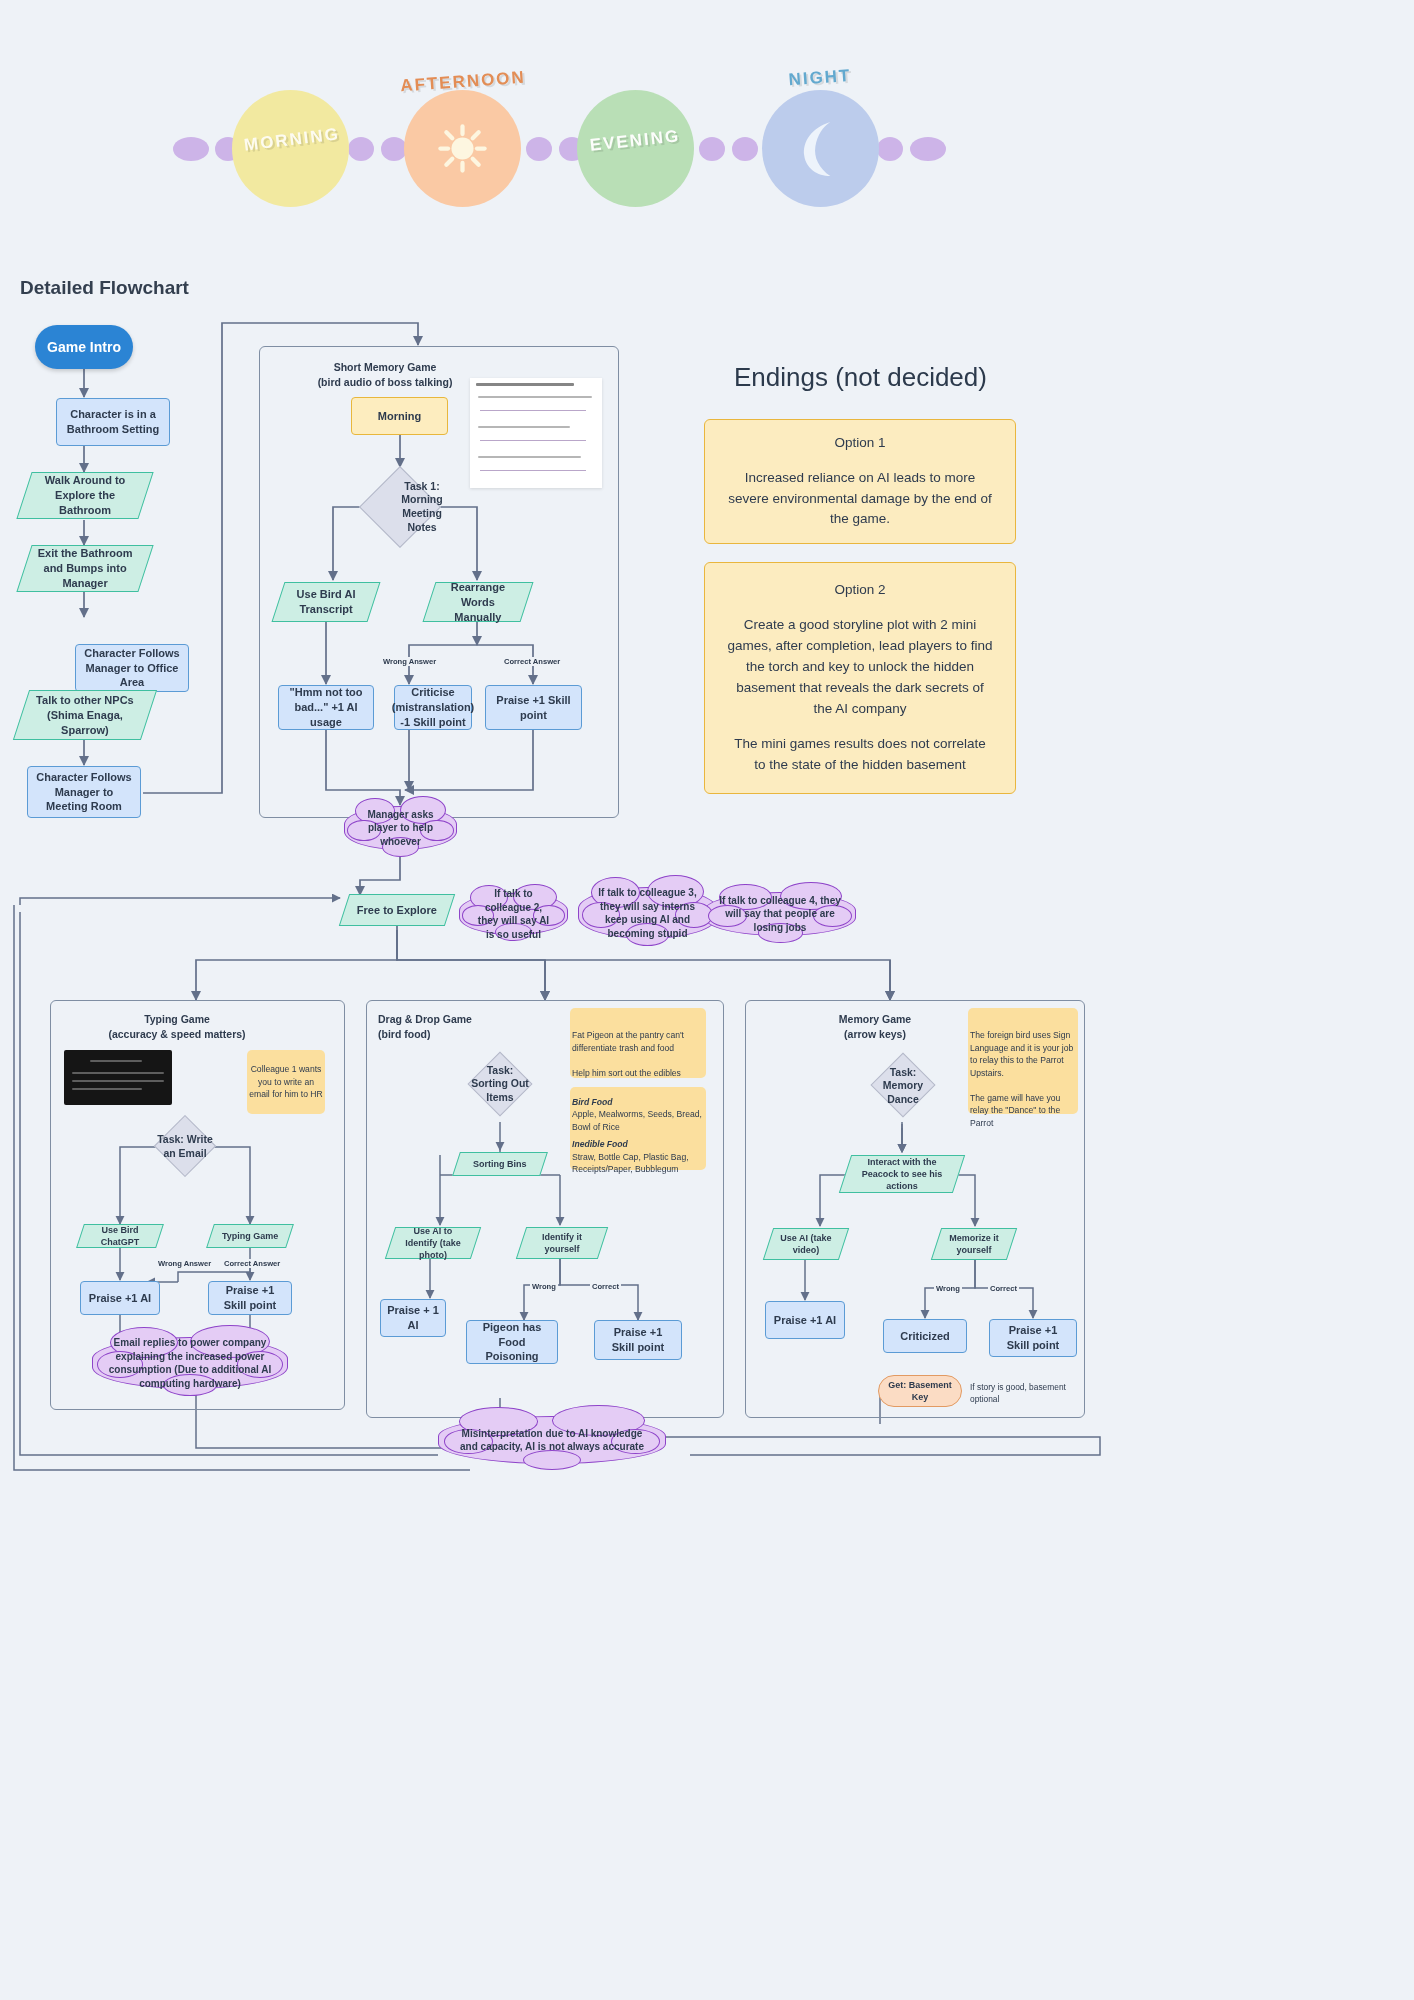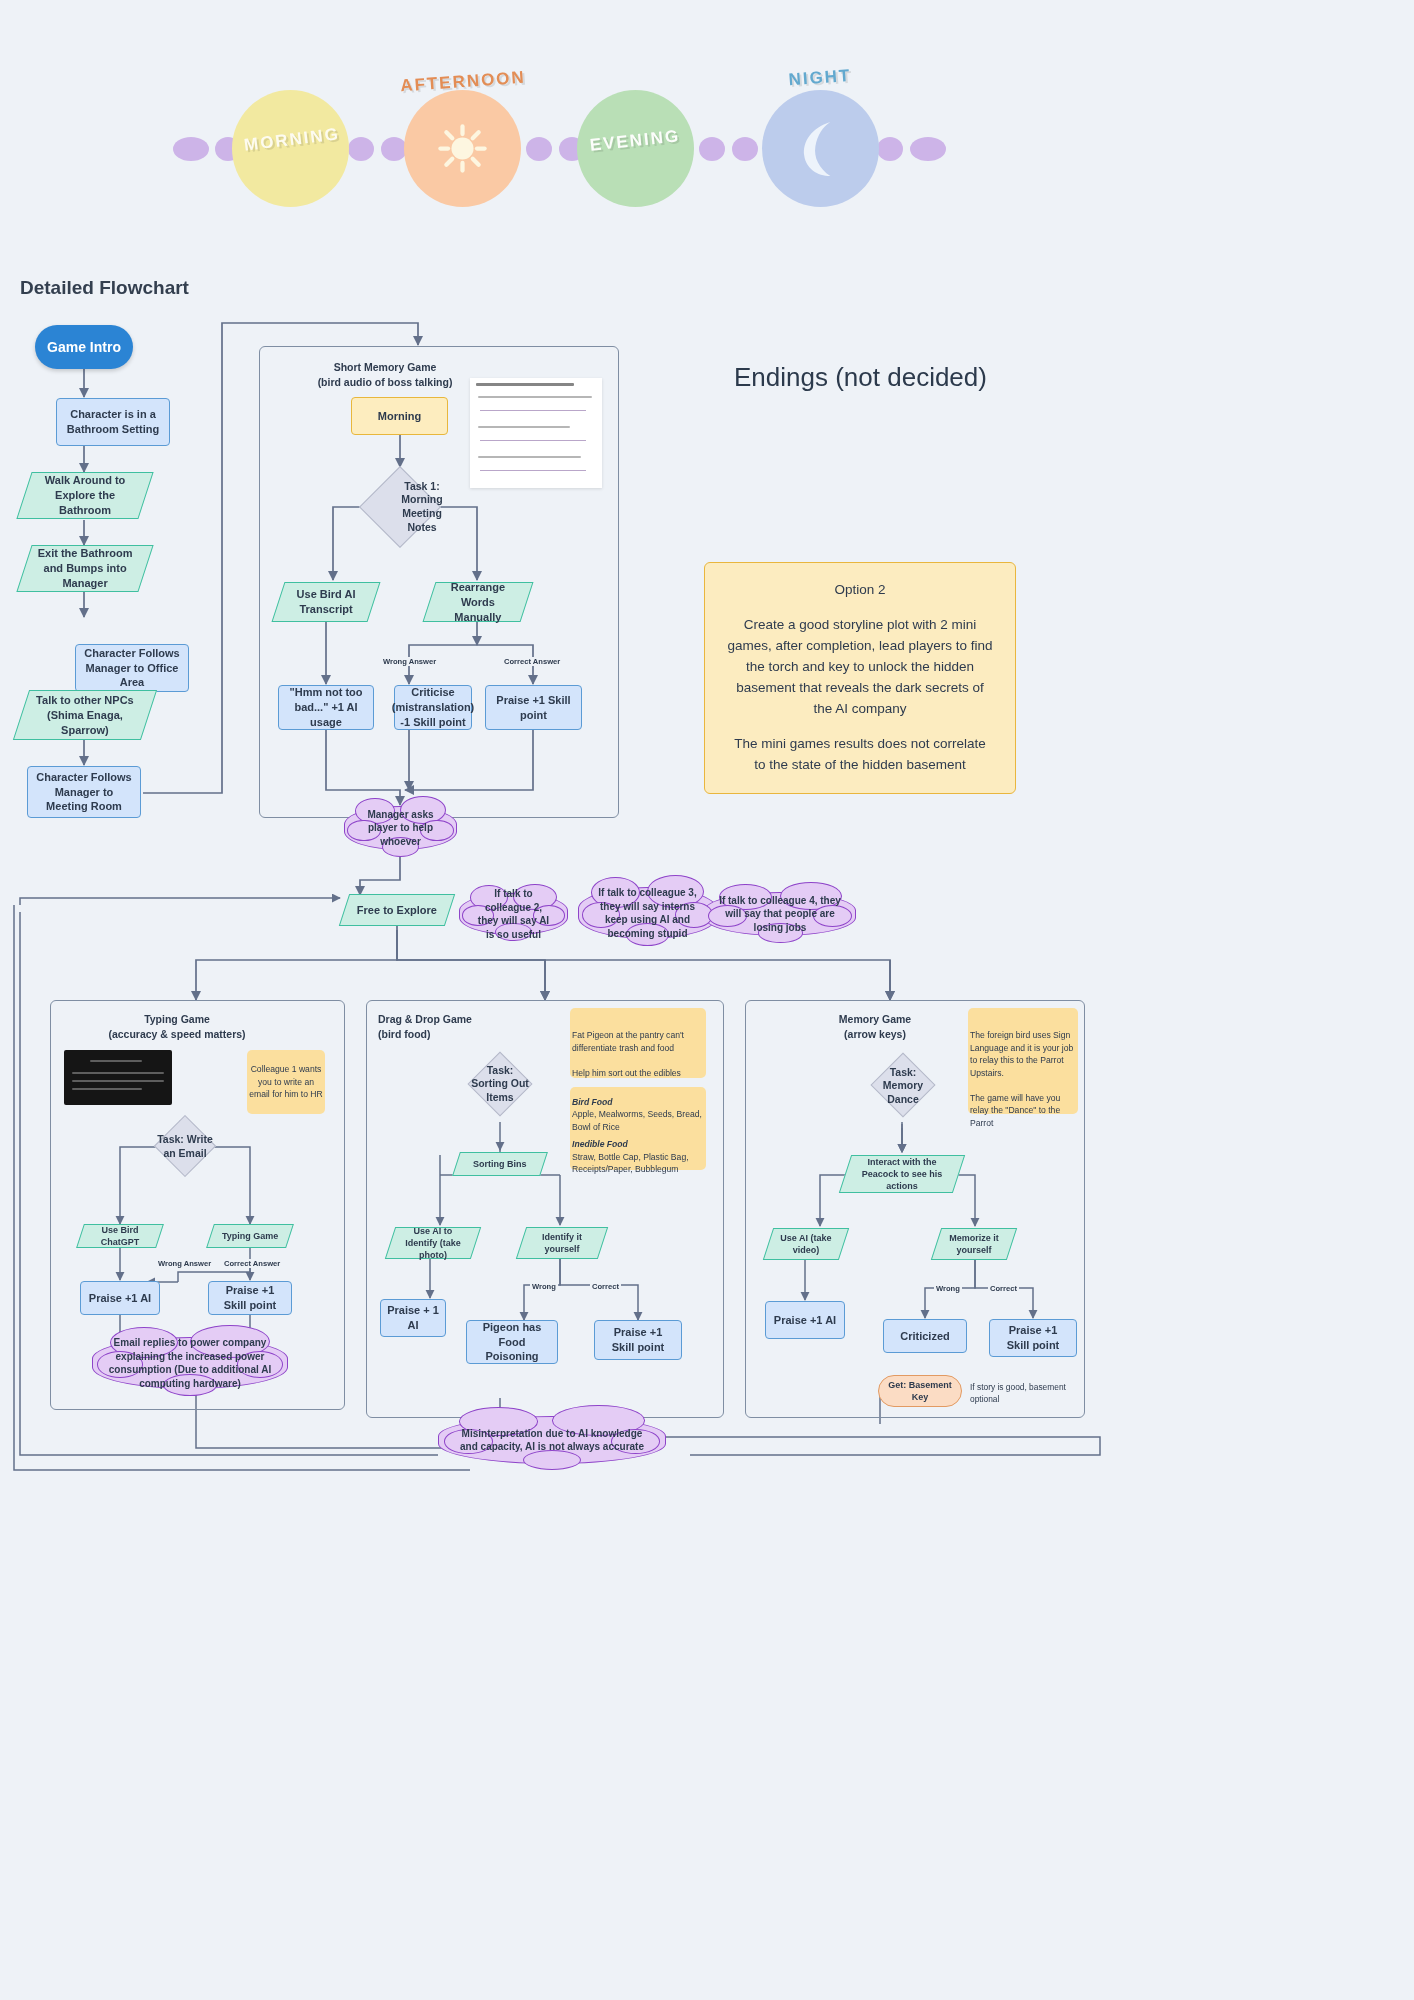--- a/index.html
+++ b/index.html
@@ -342,20 +342,24 @@
     <div class="lobes">
       <i style="width:30%;height:52%;left:2%;top:30%;"></i>
       <i style="width:30%;height:52%;right:2%;top:30%;"></i>
       <i style="width:34%;height:48%;left:33%;bottom:-20%;"></i>
     </div>
     <span>Manager asks player to help whoever</span>
   </div>
 
   <div class="endings-title" style="left:734px;top:362px;">Endings (not decided)</div>
 
+  <div class="ending-box" style="left:704px;top:419px;width:312px;height:125px;">
+    <div class="opt-label">Option 1</div>
+    <div>Increased reliance on AI leads to more severe environmental damage by the end of the game.</div>
+  </div>
 
   <div class="ending-box" style="left:704px;top:562px;width:312px;height:232px;">
     <div class="opt-label">Option 2</div>
     <div>Create a good storyline plot with 2 mini games, after completion, lead players to find the torch and key to unlock the hidden basement that reveals the dark secrets of the AI company</div>
     <div>The mini games results does not correlate to the state of the hidden basement</div>
   </div>
 
   <div class="node n-green skew" style="left:344px;top:894px;width:106px;height:32px;">
     <span>Free to Explore</span>
   </div>

